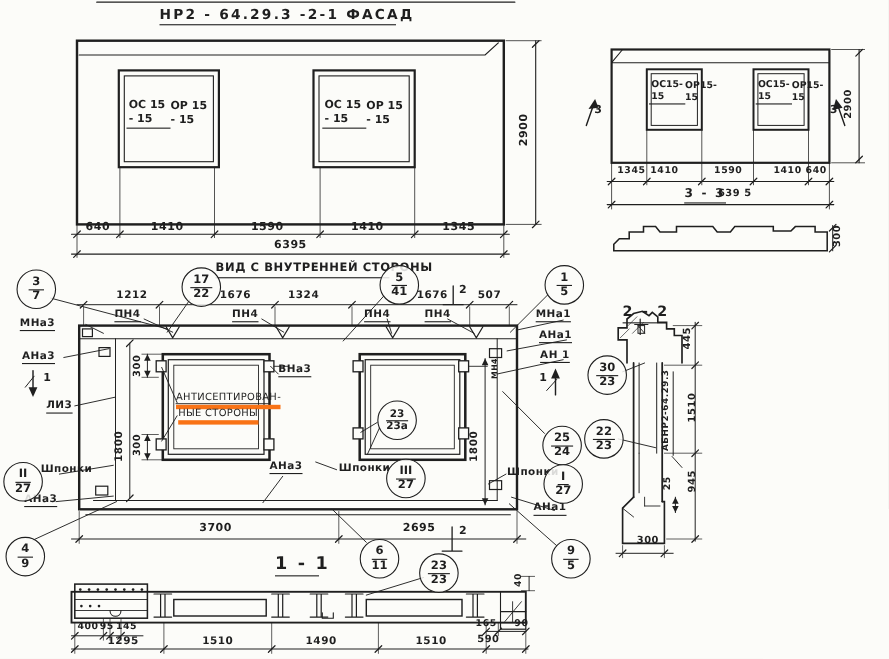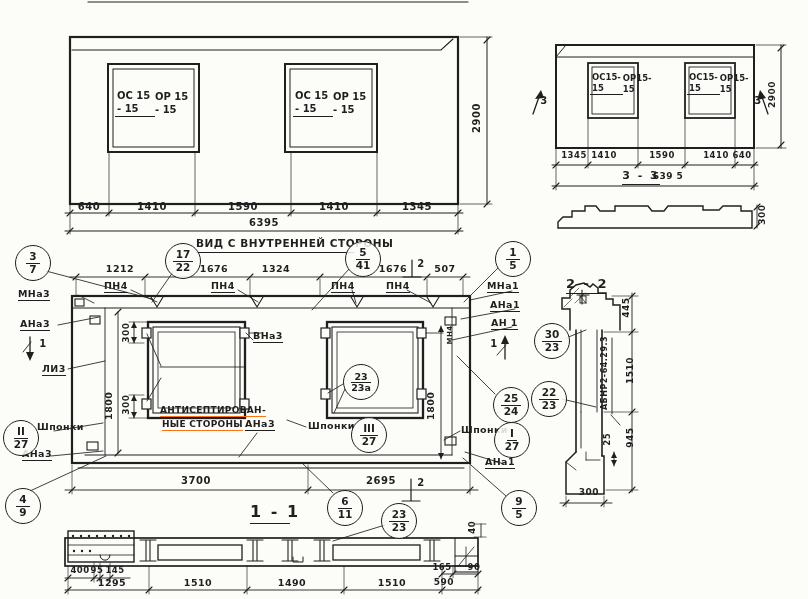--- a/index.html
+++ b/index.html
@@ -15,22 +15,22 @@
   .lbl.nu{border-bottom:none;}
   .title{position:absolute;font-weight:bold;text-align:center;line-height:1.1;white-space:nowrap;
          border-bottom:1.4px solid #1f1f1f;padding-bottom:2px;letter-spacing:2px;}
   .callout{position:absolute;width:34px;height:34px;border:1.6px solid #1f1f1f;border-radius:50%;
            display:flex;flex-direction:column;align-items:center;justify-content:center;
            font-size:10.5px;font-weight:bold;line-height:1.05;background:rgba(252,252,249,.85);}
   .callout .ct{border-bottom:1.3px solid #1f1f1f;padding:0 3px;}
   .winlbl{position:absolute;display:flex;flex-direction:row;align-items:center;
           font-weight:bold;line-height:1.25;}
   .winlbl .wt{border-bottom:1.3px solid #1f1f1f;padding:0 2px 1px;}
-  .note{position:absolute;font-size:9px;font-weight:bold;line-height:1;white-space:nowrap;
-        border-bottom:1px solid #f97316;padding-bottom:1px;letter-spacing:.3px;margin-top:48px;}
+  .note{position:absolute;font-size:9px;font-weight:normal;line-height:1;white-space:nowrap;
+        border-bottom:4px solid #f97316;padding-bottom:1px;letter-spacing:.3px;}
 </style>
 </head>
 <body>
 
 <div id="sheet">
 
 <svg id="lines" width="808" height="599" viewBox="0 0 808 599">
   <g stroke="#1f1f1f" fill="none" stroke-linecap="round">
 
     <path d="M88,2 H468" stroke-width="1.2"></path>
@@ -221,20 +221,21 @@
       <path stroke-width="0.9" d="M481,524 V537"></path>
       <path stroke-width="0.65" d="M474,524 H486 M474,537 H486"></path>
 
       <path stroke-width="0.9" d="M65,578 H130 M65,590 H480 M442,574 H478"></path>
       <path stroke-width="0.65" d="M68,566 V594 M94,563 V582 M100,563 V582 M110,563 V582 M149,566 V594 M247,566 V594 M344,566 V594 M442,566 V594 M453,566 V578 M478,572 V594"></path>
       <path stroke-width="1.1" d="M65,581L71,575 M91,581L97,575 M97,581L103,575 M107,581L113,575 M65,593L71,587 M146,593L152,587 M244,593L250,587 M341,593L347,587 M439,593L445,587 M475,593L481,587 M439,577L445,571 M450,577L456,571 M475,577L481,571"></path>
     </g>
   </g>
 </svg>
 
+<div class="title" style="left:145px;top:6px;width:215px;font-size:12.5px">НР2 - 64.29.3 -2-1  ФАСАД</div>
 <div class="winlbl" style="left:115px;top:90px;width:76px;font-size:10px">
   <span class="wt">ОС 15 - 15</span>
   <span>ОР 15 - 15</span>
 </div>
 <div class="winlbl" style="left:293px;top:90px;width:76px;font-size:10px">
   <span class="wt">ОС 15 - 15</span>
   <span>ОР 15 - 15</span>
 </div>
 <div class="dim" style="left:69px;top:202px;width:40px">640</div>
 <div class="dim" style="left:132px;top:202px;width:40px">1410</div>

